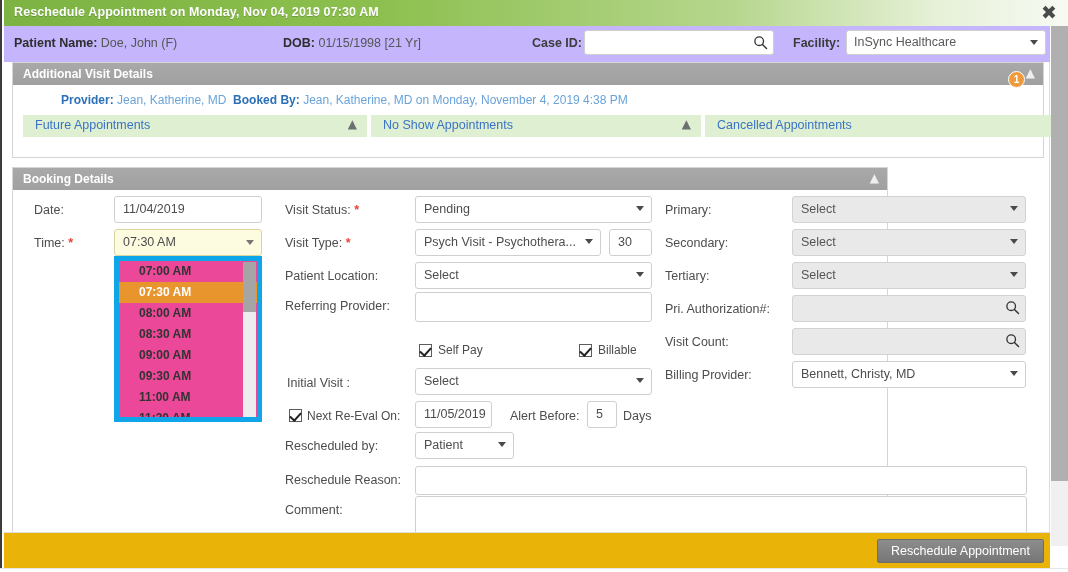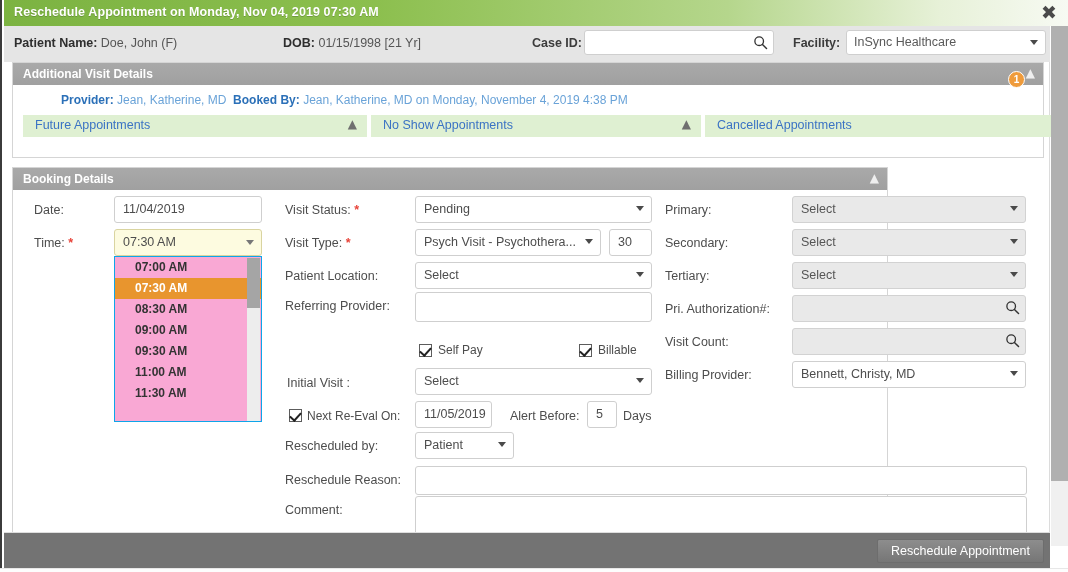--- a/index.html
+++ b/index.html
@@ -61,21 +61,21 @@
     height: 546px;
     background: #ffffff;
     border-right: 1px solid #dcdcdc;
   }
 
   
   #patient-bar {
     position: absolute;
     left: 0; top: 0;
     width: 1046px; height: 36px;
-    background: #e5e5e5;
+    background: #c4b5fd;
     font-size: 12.5px;
     color: #3c3c3c;
   }
   #patient-bar .lbl { font-weight: bold; color: #2e2e2e; }
   #patient-bar .val { color: #555; }
   #pn { position: absolute; left: 10px; top: 10px; white-space: nowrap; }
   #dob { position: absolute; left: 279px; top: 10px; white-space: nowrap; }
   #caseid-label { position: absolute; left: 528px; top: 10px; font-weight: bold; }
   #caseid-wrap {
     position: absolute; left: 580px; top: 4px;
@@ -212,22 +212,22 @@
     border: 1px solid #d9d4a0;
     border-radius: 3px;
     font-size: 12.5px; color: #4d4d4d;
     padding: 5px 0 0 8px;
   }
   #time-combo .caret { border-top-color:#777; top: 10px; }
   #time-list {
     position: absolute;
     left: 110px; top: 230px;
     width: 148px; height: 166px;
-    background: #f9a8d4;
-    border: 1px solid #0ea5e9;
+    background: #ec4899;
+    border: 5px solid #0ea5e9;
     z-index: 20;
     overflow: hidden;
   }
   #time-list .opt {
     height: 21px;
     padding: 3px 0 0 20px;
     font-size: 12px;
     font-weight: bold;
     color: #333;
     cursor: pointer;
@@ -275,21 +275,21 @@
     border: 1px solid #cfcfcf;
     border-radius: 3px;
     background: #fff;
   }
 
   
   #footer {
     position: absolute;
     left: 2px; top: 532px;
     width: 1046px; height: 40px;
-    background: #737373;
+    background: #eab308;
     border-top: 1px solid #dedede;
   }
   #reschedule-btn {
     position: absolute;
     right: 6px; top: 6px;
     width: 167px; height: 24px;
     background: linear-gradient(to bottom, #8d8d8d 0%, #767676 100%);
     border: 1px solid #6d6d6d;
     border-radius: 2px;
     color: #fff;
@@ -399,20 +399,21 @@
     </span>
     <div id="time-combo">
       <span>07:30 AM</span>
       <span class="caret"></span>
     </div>
     <div id="time-list">
       <div id="tl-track"></div>
       <div id="tl-thumb"></div>
       <div class="opt">07:00 AM</div>
       <div class="opt sel-opt">07:30 AM</div>
+      <div class="opt">08:00 AM</div>
       <div class="opt">08:30 AM</div>
       <div class="opt">09:00 AM</div>
       <div class="opt">09:30 AM</div>
       <div class="opt">11:00 AM</div>
       <div class="opt">11:30 AM</div>
     </div>
 
     <span class="frm-label" style="left:281px; top:177px;">
       <span>Visit Status:</span><span class="req"> *</span>
     </span>

